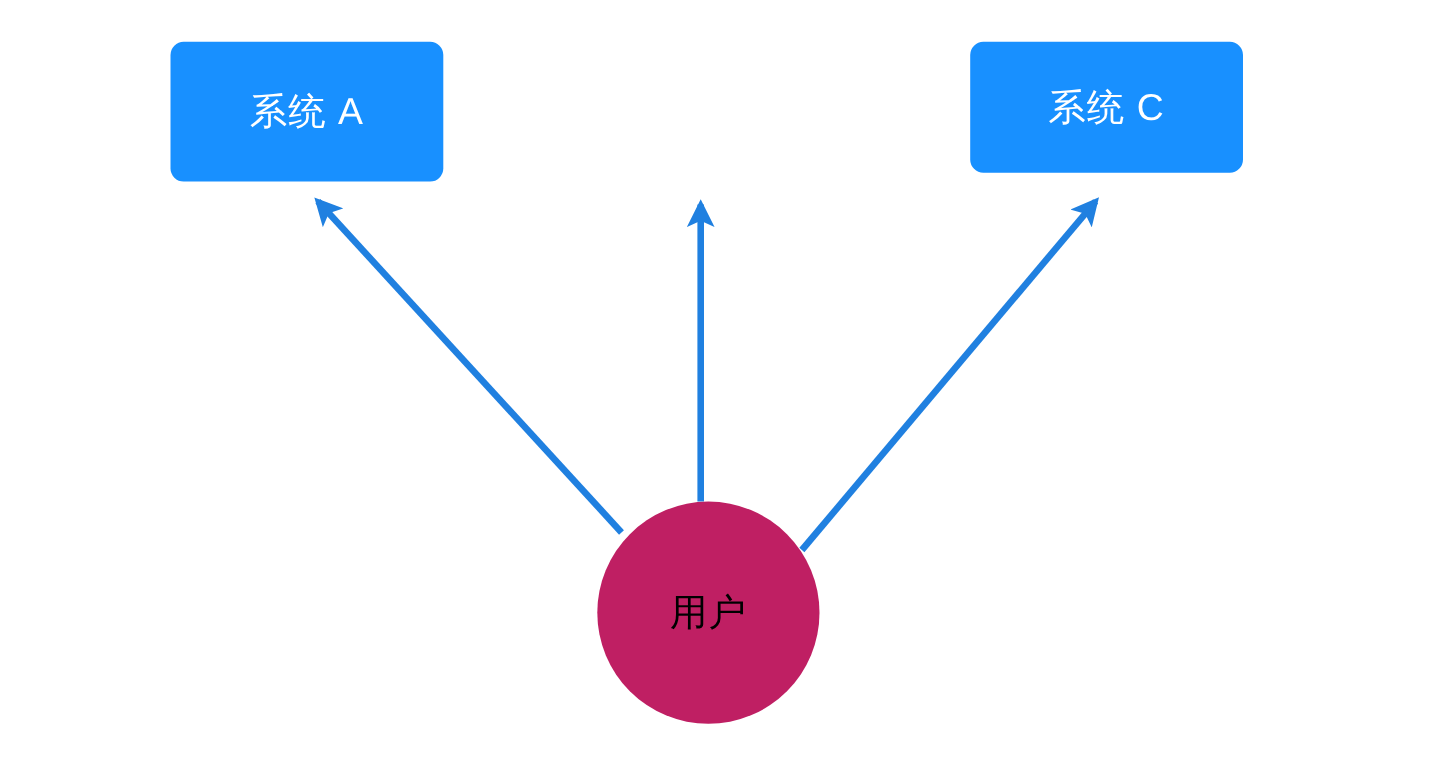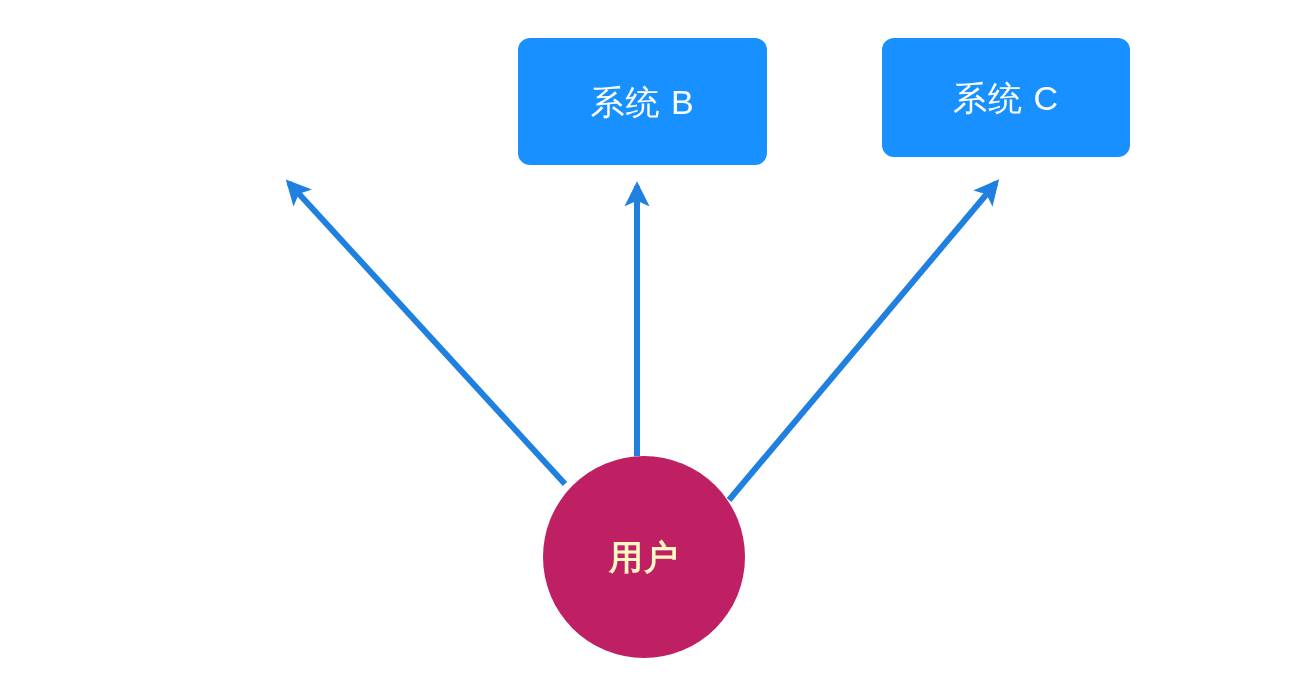--- a/index.html
+++ b/index.html
@@ -57,24 +57,24 @@
     height: 202px;
     border-radius: 50%;
     background: #bf1f63;
     display: flex;
     align-items: center;
     justify-content: center;
     z-index: 2;
   }
   #node-user .node-label {
     font-size: 34px;
-    font-weight: 700;
+    font-weight: 400;
     line-height: 1;
     letter-spacing: 1px;
-    color: #fef9c3;
+    color: #000000;
     white-space: nowrap;
   }
 </style>
 </head>
 <body>
 
 <div id="canvas">
 
   <svg id="edge-layer" viewBox="0 0 1304 696">
     <defs>
@@ -83,24 +83,24 @@
       </marker>
     </defs>
 
     <line class="edge-line" x1="565" y1="484" x2="289" y2="183" stroke="#2080e0" stroke-width="6" stroke-linecap="butt" marker-end="url(#arrowhead)"></line>
 
     <line class="edge-line" x1="637" y1="456" x2="637" y2="186" stroke="#2080e0" stroke-width="6" stroke-linecap="butt" marker-end="url(#arrowhead)"></line>
 
     <line class="edge-line" x1="729" y1="500" x2="996" y2="183" stroke="#2080e0" stroke-width="6" stroke-linecap="butt" marker-end="url(#arrowhead)"></line>
   </svg>
 
+  <div class="sys-node" id="node-sys-a">
+    <span class="node-label">系统 A</span>
+  </div>
 
-  <div class="sys-node" id="node-sys-b">
-    <span class="node-label">系统 B</span>
-  </div>
 
   <div class="sys-node" id="node-sys-c">
     <span class="node-label">系统 C</span>
   </div>
 
   <div id="node-user">
     <span class="node-label">用户</span>
   </div>
 
 </div>

